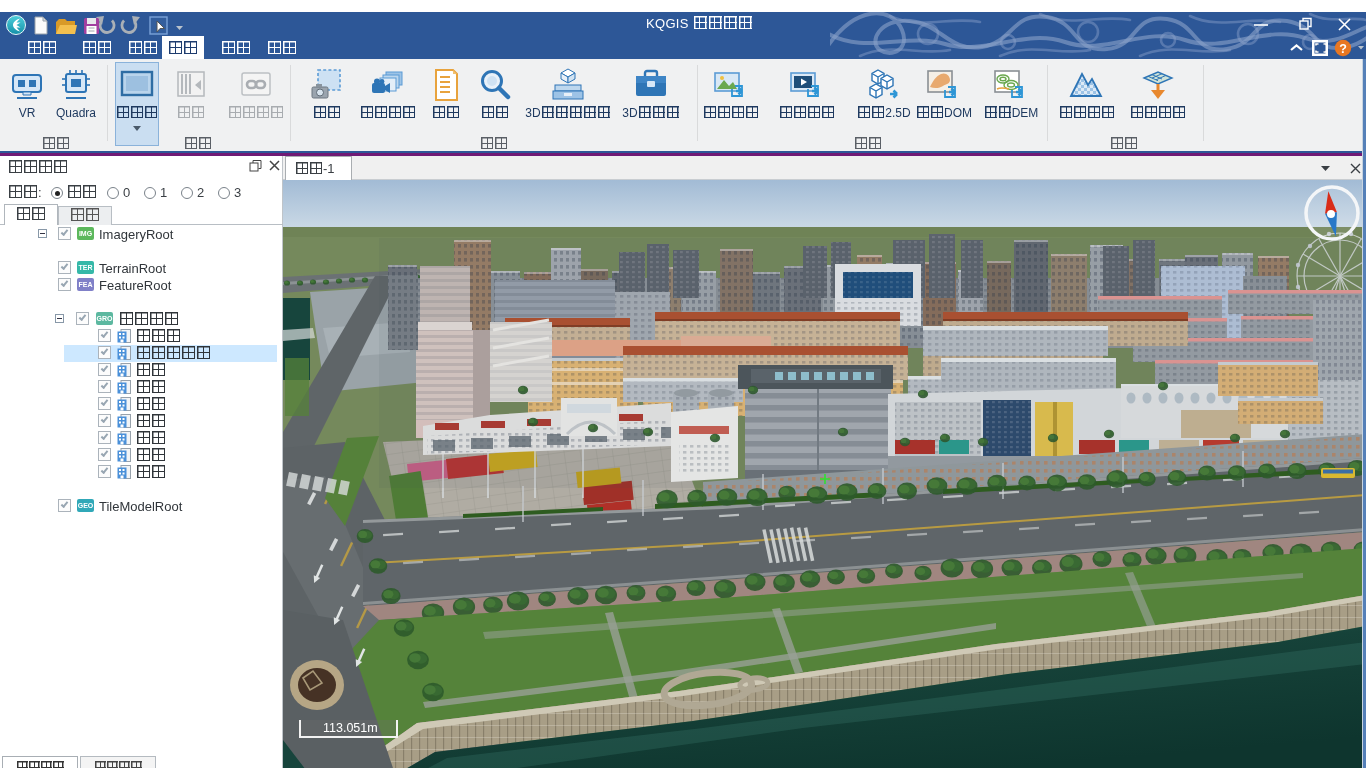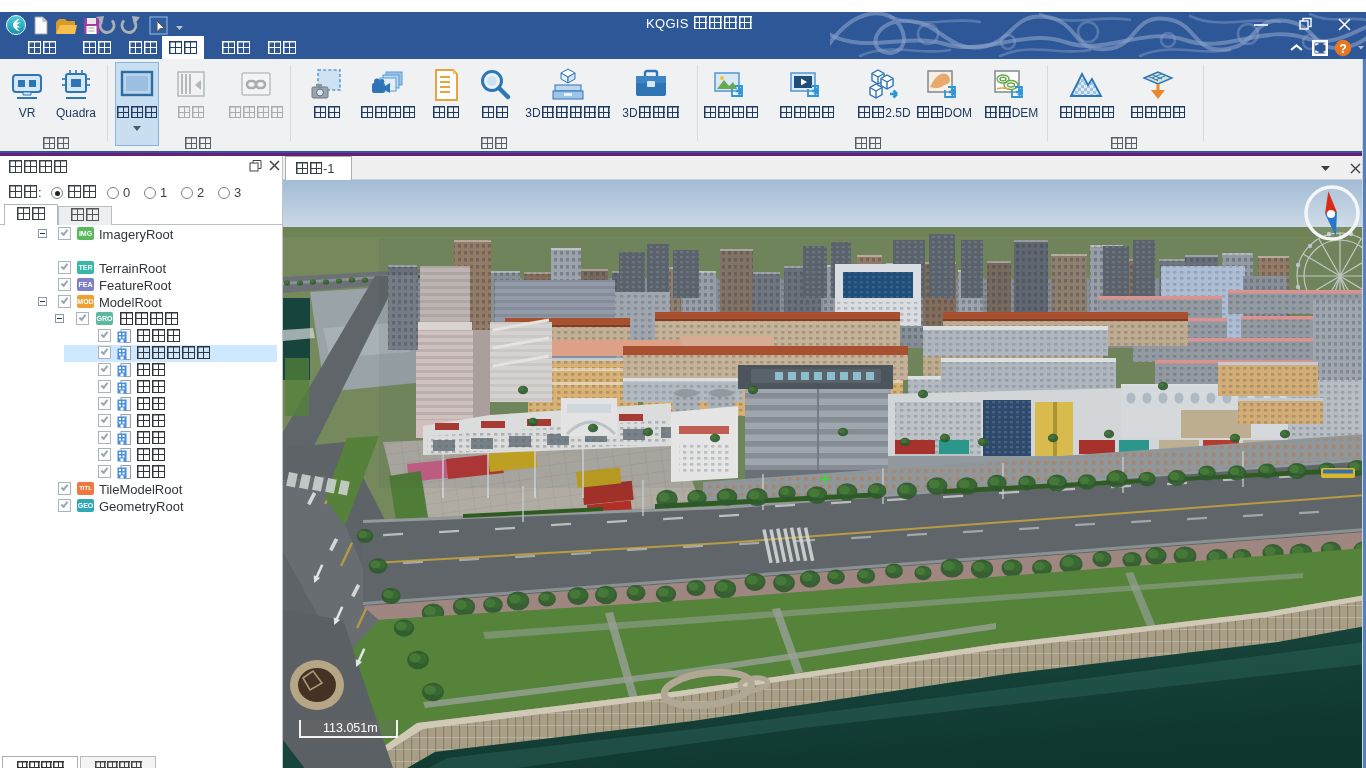--- a/index.html
+++ b/index.html
@@ -324,30 +324,20 @@
         <span class="badge" style="left:46px;background:#8080c8">FEA</span>
         <span class="txt" style="left:68px">FeatureRoot</span>
       </div>
   <div class="trow" style="top:104px">
         <span class="cb" style="left:27px">
           <i></i>
         </span>
         <span class="badge" style="left:46px;background:#35b8a8">TER</span>
         <span class="txt" style="left:68px">TerrainRoot</span>
       </div>
-  <div class="trow" style="top:138px">
-        <span class="exp" style="left:7px">
-          <i></i>
-        </span>
-        <span class="cb" style="left:27px">
-          <i></i>
-        </span>
-        <span class="badge" style="left:46px;background:#f0a030">MOD</span>
-        <span class="txt" style="left:68px">ModelRoot</span>
-      </div>
   <div class="trow" style="top:155px">
         <span class="exp" style="left:24px">
           <i></i>
         </span>
         <span class="cb" style="left:45px">
           <i></i>
         </span>
         <span class="badge" style="left:65px;background:#5cb8a0">GRO</span>
         <span class="txt" style="left:88px"><span class="g"></span><span class="g"></span><span class="g"></span><span class="g"></span></span>
       </div>
@@ -497,33 +487,26 @@
           <g fill="#fff">
             <rect x="2" y="4" width="2" height="2"></rect>
             <rect x="5.5" y="4" width="2" height="2"></rect>
             <rect x="2" y="7.5" width="2" height="2"></rect>
             <rect x="5.5" y="7.5" width="2" height="2"></rect>
             <rect x="3.5" y="10.5" width="3" height="3"></rect>
           </g>
         </svg>
         <span class="txt" style="left:105px"><span class="g"></span><span class="g"></span></span>
       </div>
-  <div class="trow" style="top:325px">
-        <span class="cb" style="left:27px">
-          <i></i>
-        </span>
-        <span class="badge" style="left:46px;background:#f07840;font-size:6px">TITL</span>
-        <span class="txt" style="left:68px">TileModelRoot</span>
-      </div>
   <div class="trow" style="top:342px">
         <span class="cb" style="left:27px">
           <i></i>
         </span>
         <span class="badge" style="left:46px;background:#30a8b8">GEO</span>
-        <span class="txt" style="left:68px">GeometryRoot</span>
+        <span class="txt" style="left:68px">TileModelRoot</span>
       </div>
 
   <div class="abs" style="left:2px;top:600px;width:76px;height:21px;background:#fff;border:1px solid #a8aeb4;text-align:center;padding-top:3px;font-size:12px;color:#333"><span class="g t"></span><span class="g t"></span><span class="g t"></span><span class="g t"></span></div>
   <div class="abs" style="left:80px;top:600px;width:76px;height:21px;background:#f4f4f4;border:1px solid #b4bac0;text-align:center;padding-top:3px;font-size:12px;color:#444"><span class="g t"></span><span class="g t"></span><span class="g t"></span><span class="g t"></span></div>
 </div>
 <div class="abs" id="main">
   <div class="abs" style="left:0;top:0;width:1083px;height:24px;background:#f0f0f0;border-bottom:1px solid #c9cdd1"></div>
   <div class="abs ptext" style="left:2px;top:0;width:67px;height:24px;background:#fff;border:1px solid #a9adb1;border-bottom:none;padding:4px 0 0 9px;font-size:13px"><span class="g s"></span><span class="g s"></span>-1</div>
   <svg class="abs" style="left:1036px;top:7px" width="44" height="12" viewBox="0 0 44 12">
         <path d="M2 3 h9 l-4.5 5z" fill="#3a3f44"></path>

